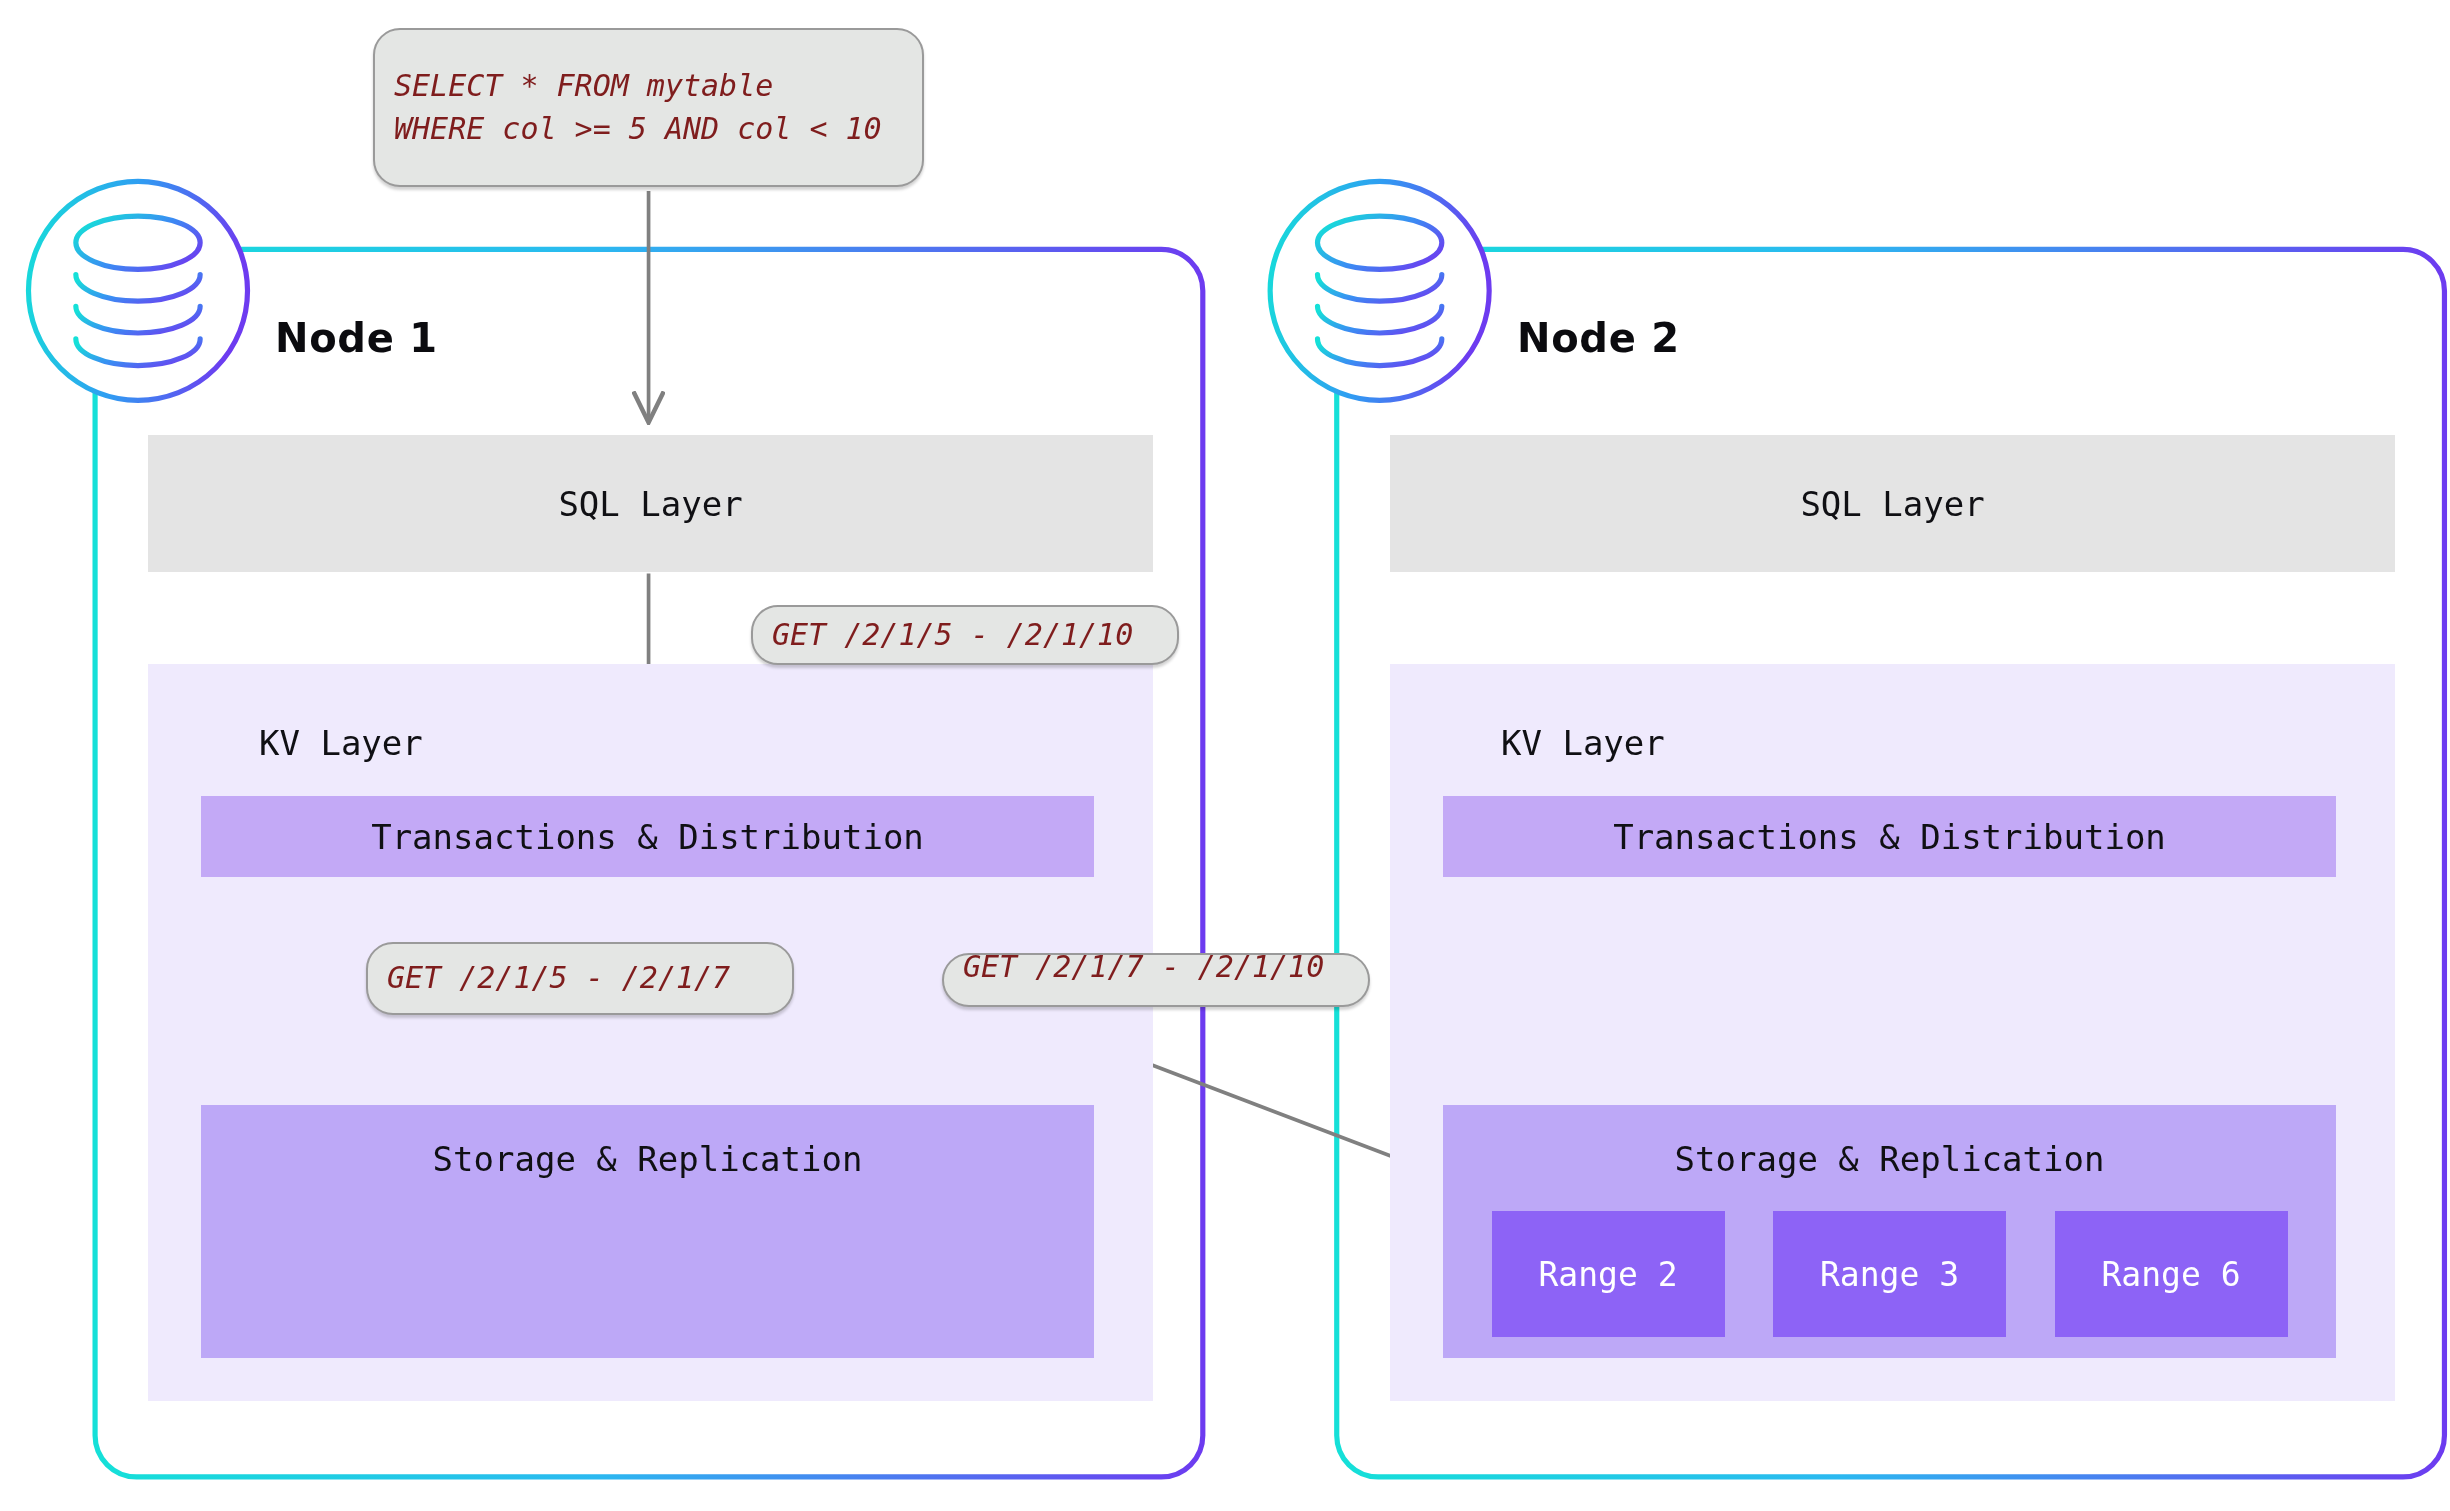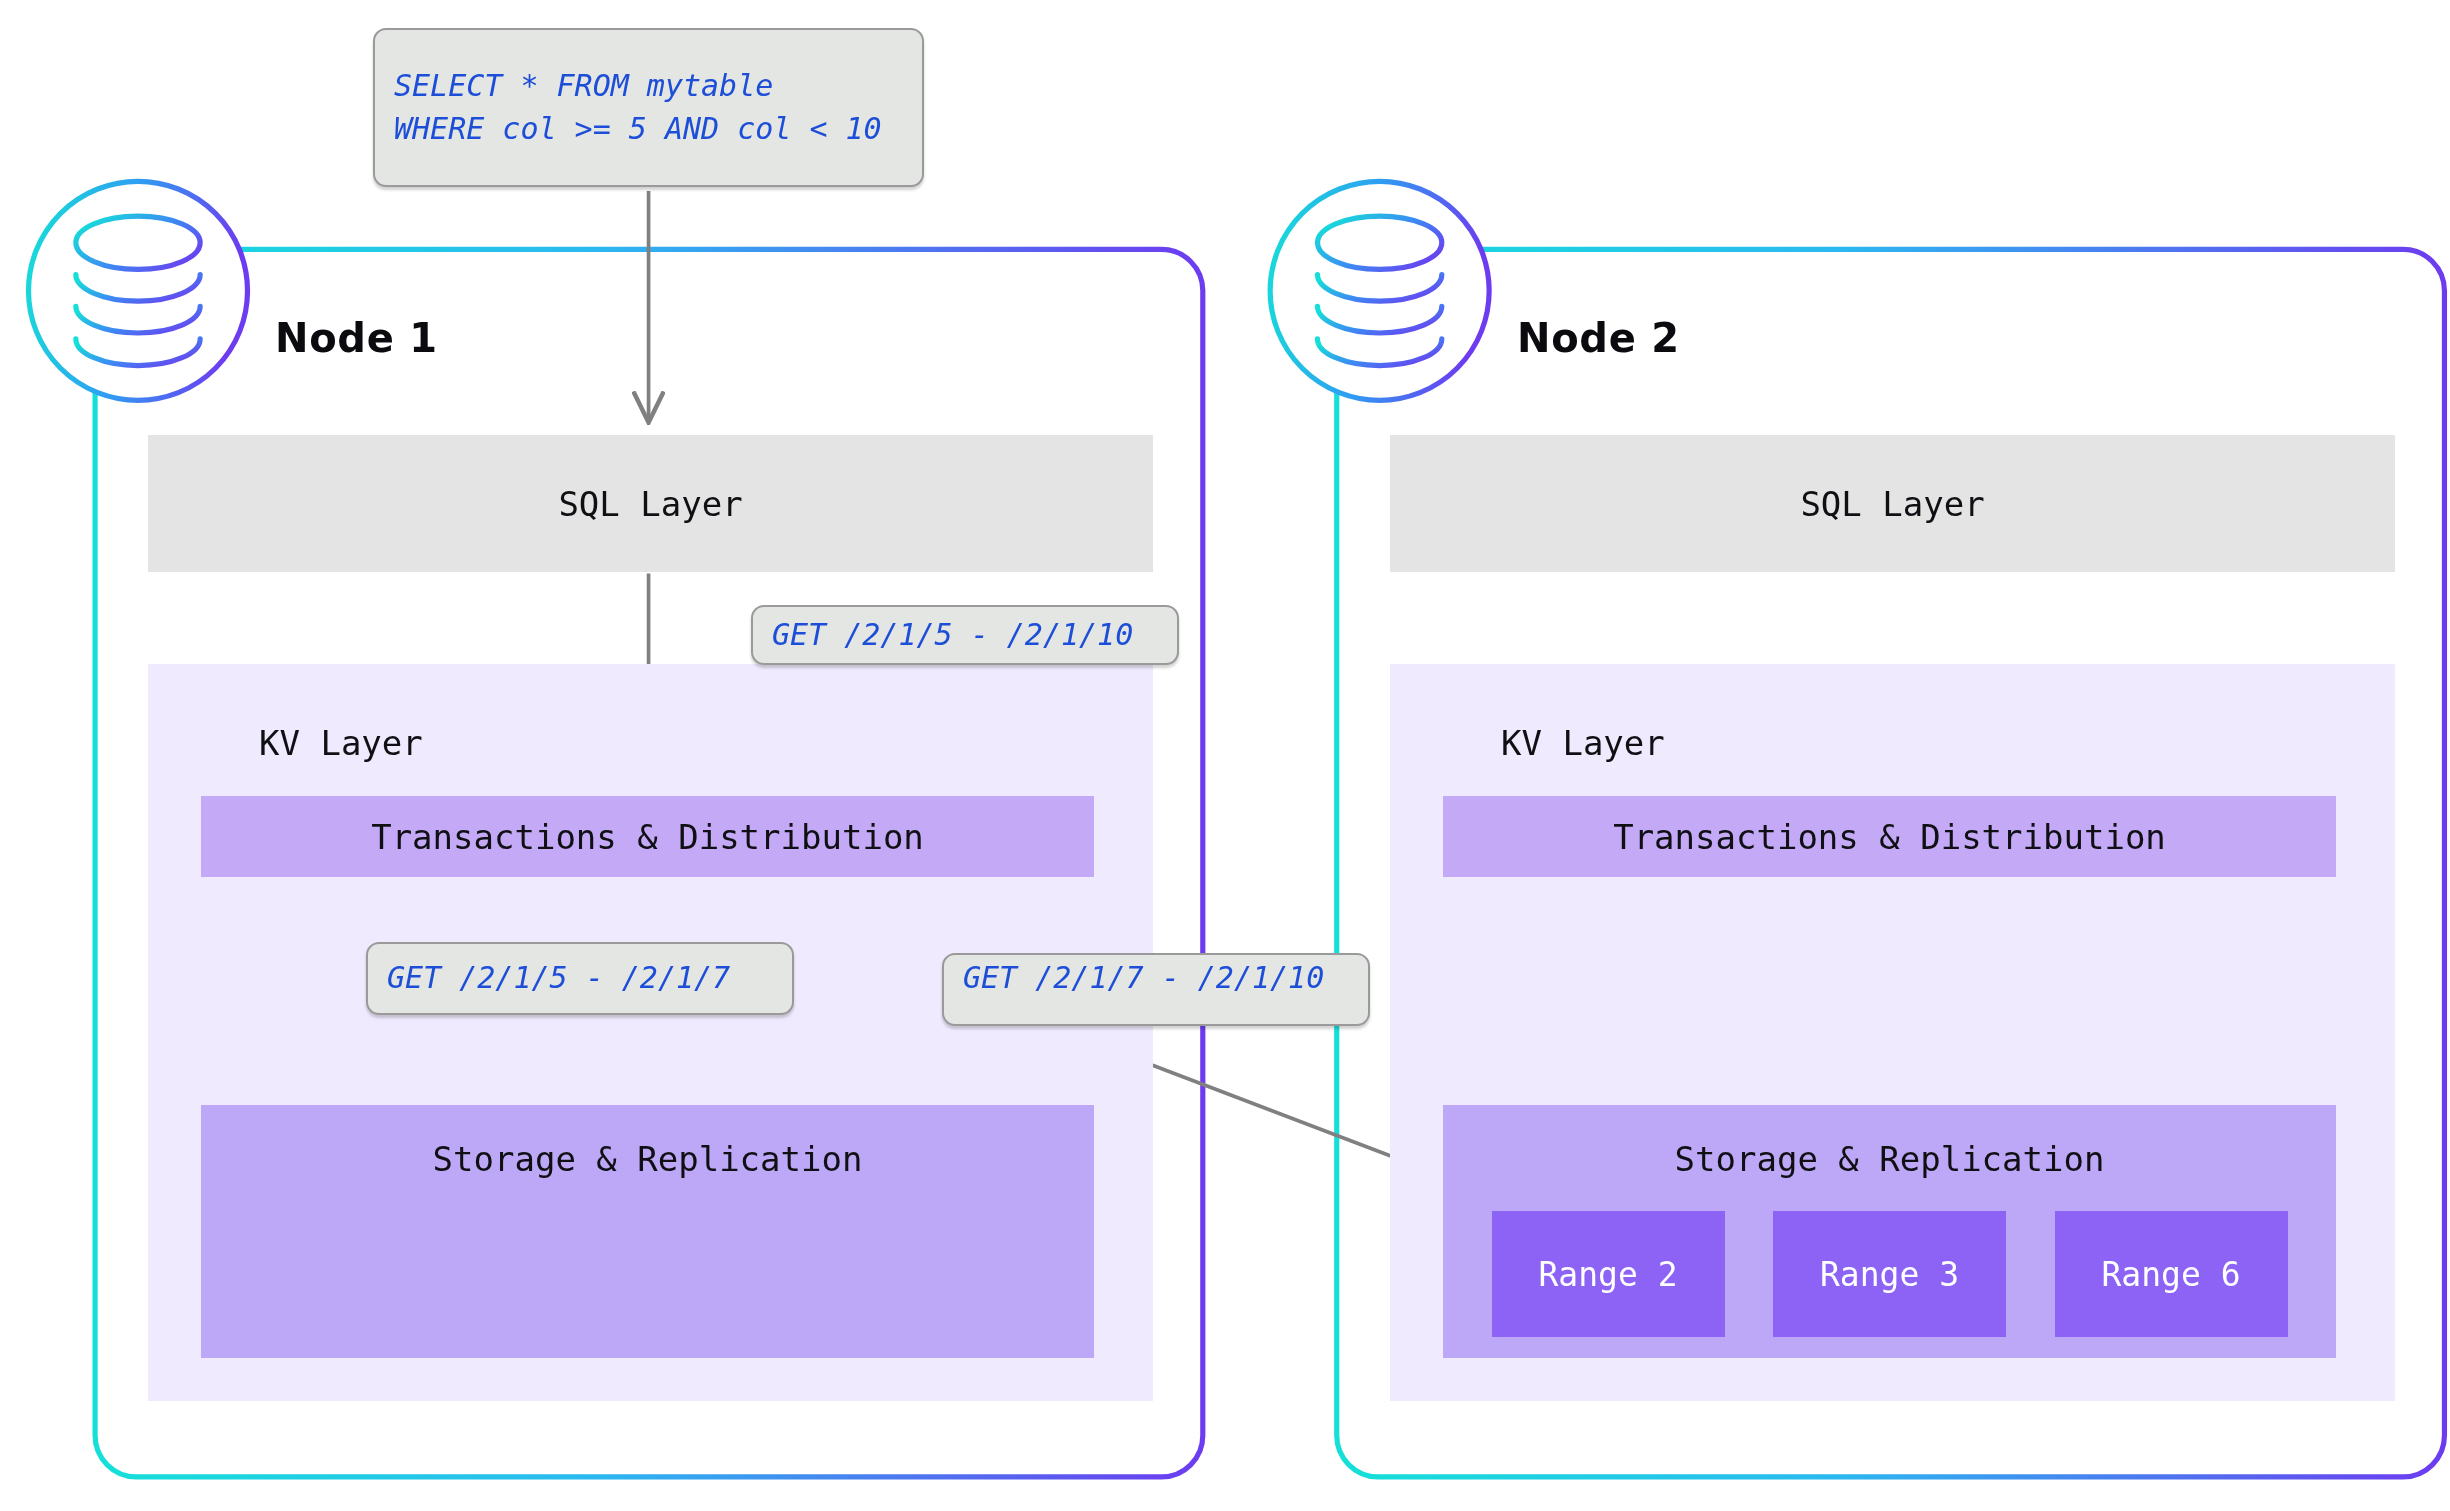--- a/index.html
+++ b/index.html
@@ -30,29 +30,29 @@
     color: #0b0b0f;
     letter-spacing: 0.7px;
     white-space: nowrap;
     margin-top: 8px;
   }
 
   
   .callout {
     background: #e4e6e4;
     border: 2.2px solid #9a9a9a;
-    border-radius: 13px;
-    color: #1d4ed8;
+    border-radius: 27px;
+    color: #7f1d1d;
     font-style: italic;
     font-size: 30px;
     line-height: 1.42;
     display: flex;
     flex-direction: column;
     justify-content: center;
-    padding: 2px 19px;
+    padding: 16px 19px;
     white-space: pre;
     box-shadow: 0 3px 3px rgba(0,0,0,0.18);
   }
   .callout .ln { display: block; }
 
   
   .sql-layer {
     background: #e4e4e4;
     display: flex;
     align-items: center;
@@ -237,18 +237,18 @@
   </div>
 
   <div class="abs callout" style="left:751px; top:605px; width:428px; height:60px; justify-content:center;">
     <span class="ln">GET /2/1/5 - /2/1/10</span>
   </div>
 
   <div class="abs callout" style="left:366px; top:942px; width:428px; height:73px; justify-content:center;">
     <span class="ln">GET /2/1/5 - /2/1/7</span>
   </div>
 
-  <div class="abs callout" style="left:942px; top:953px; width:428px; height:73px; justify-content:flex-start;">
+  <div class="abs callout" style="left:942px; top:953px; width:428px; height:54px; justify-content:flex-end;">
     <span class="ln">GET /2/1/7 - /2/1/10</span>
   </div>
 
 </div>
 
 
 </body></html>

